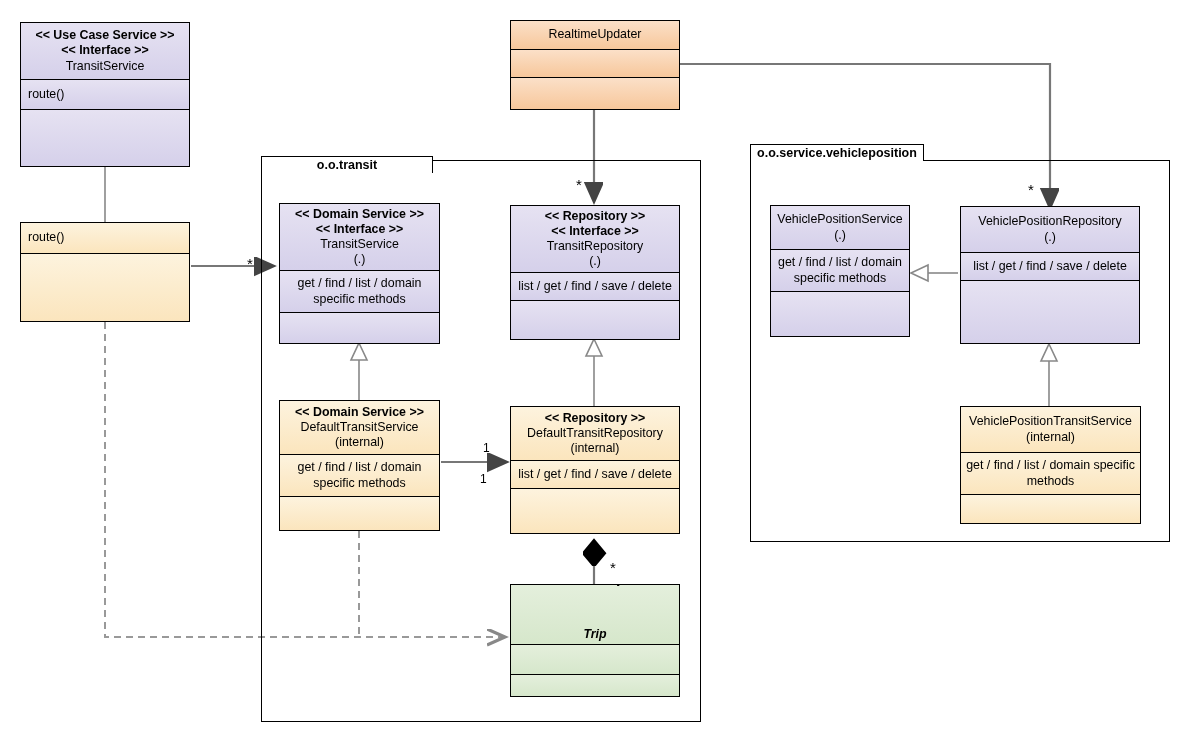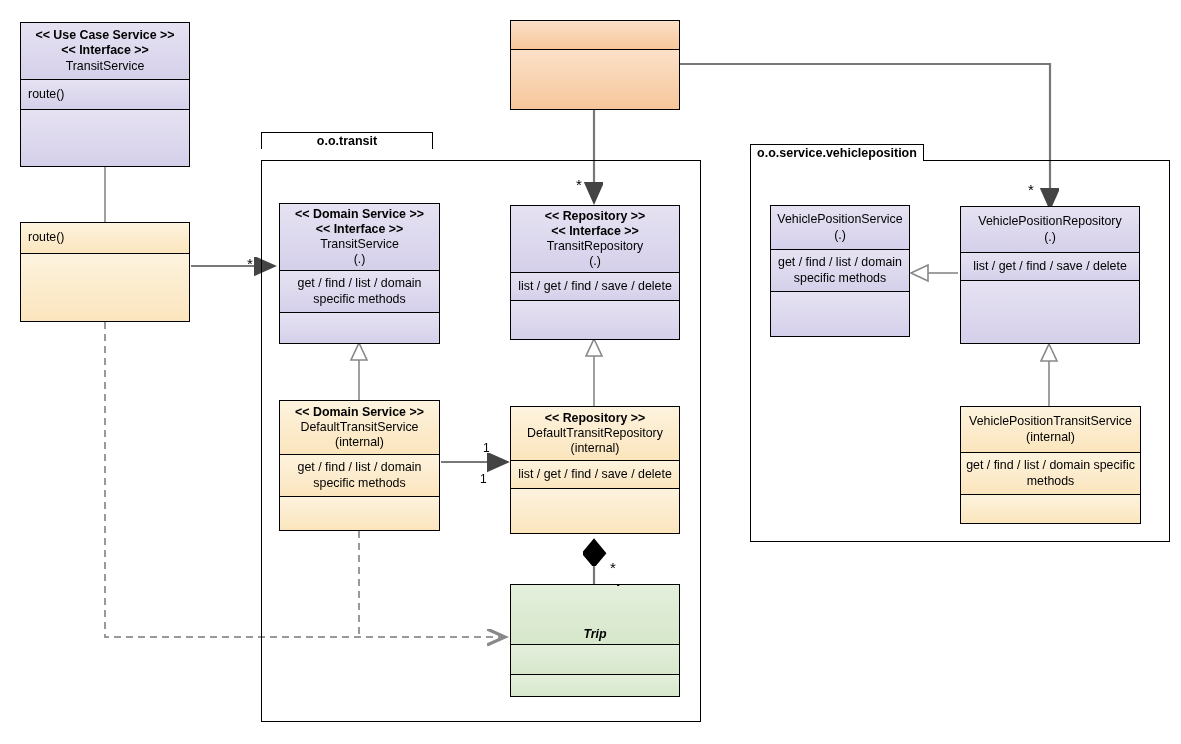--- a/index.html
+++ b/index.html
@@ -172,21 +172,21 @@
       <path d="M105,322 L105,637 L505,637" fill="none" stroke="#999" stroke-width="2" stroke-dasharray="7,5" marker-end="url(#openArrowDash)"></path>
     </g>
 
      Trip --&gt;
     <g>
       <path d="M359,531 L359,637" fill="none" stroke="#999" stroke-width="2" stroke-dasharray="7,5"></path>
     </g>
   </svg>
 
   <div class="pkg" style="left:261px; top:160px; width:440px; height:562px;"></div>
-  <div class="pkg-tab" style="left:261px; top:132px; width:172px; height:17px;">
+  <div class="pkg-tab" style="left:261px; top:156px; width:172px; height:17px;">
     <span>o.o.transit</span>
   </div>
 
   <div class="pkg" style="left:750px; top:160px; width:420px; height:382px;"></div>
   <div class="pkg-tab" style="left:750px; top:144px; width:174px; height:17px;">
     <span>o.o.service.vehicleposition</span>
   </div>
 
   <div class="cls purple" style="left:20px; top:22px; width:170px; height:145px;">
     <div class="cmp pad" style="height:56px;">
@@ -280,20 +280,23 @@
     <div class="cmp pad" style="height:30px;">
       <span></span>
     </div>
     <div class="cmp" style="flex:1;">
       <span></span>
     </div>
   </div>
 
   <div class="cls orange" style="left:510px; top:20px; width:170px; height:90px;">
     <div class="cmp pad" style="height:28px;">
+      <div>RealtimeUpdater</div>
+    </div>
+    <div class="cmp pad" style="height:28px;">
       <span></span>
     </div>
     <div class="cmp" style="flex:1;">
       <span></span>
     </div>
   </div>
 
   <div class="cls purple" style="left:770px; top:205px; width:140px; height:132px;">
     <div class="cmp pad" style="height:43px;">
       <div>VehiclePositionService</div>

